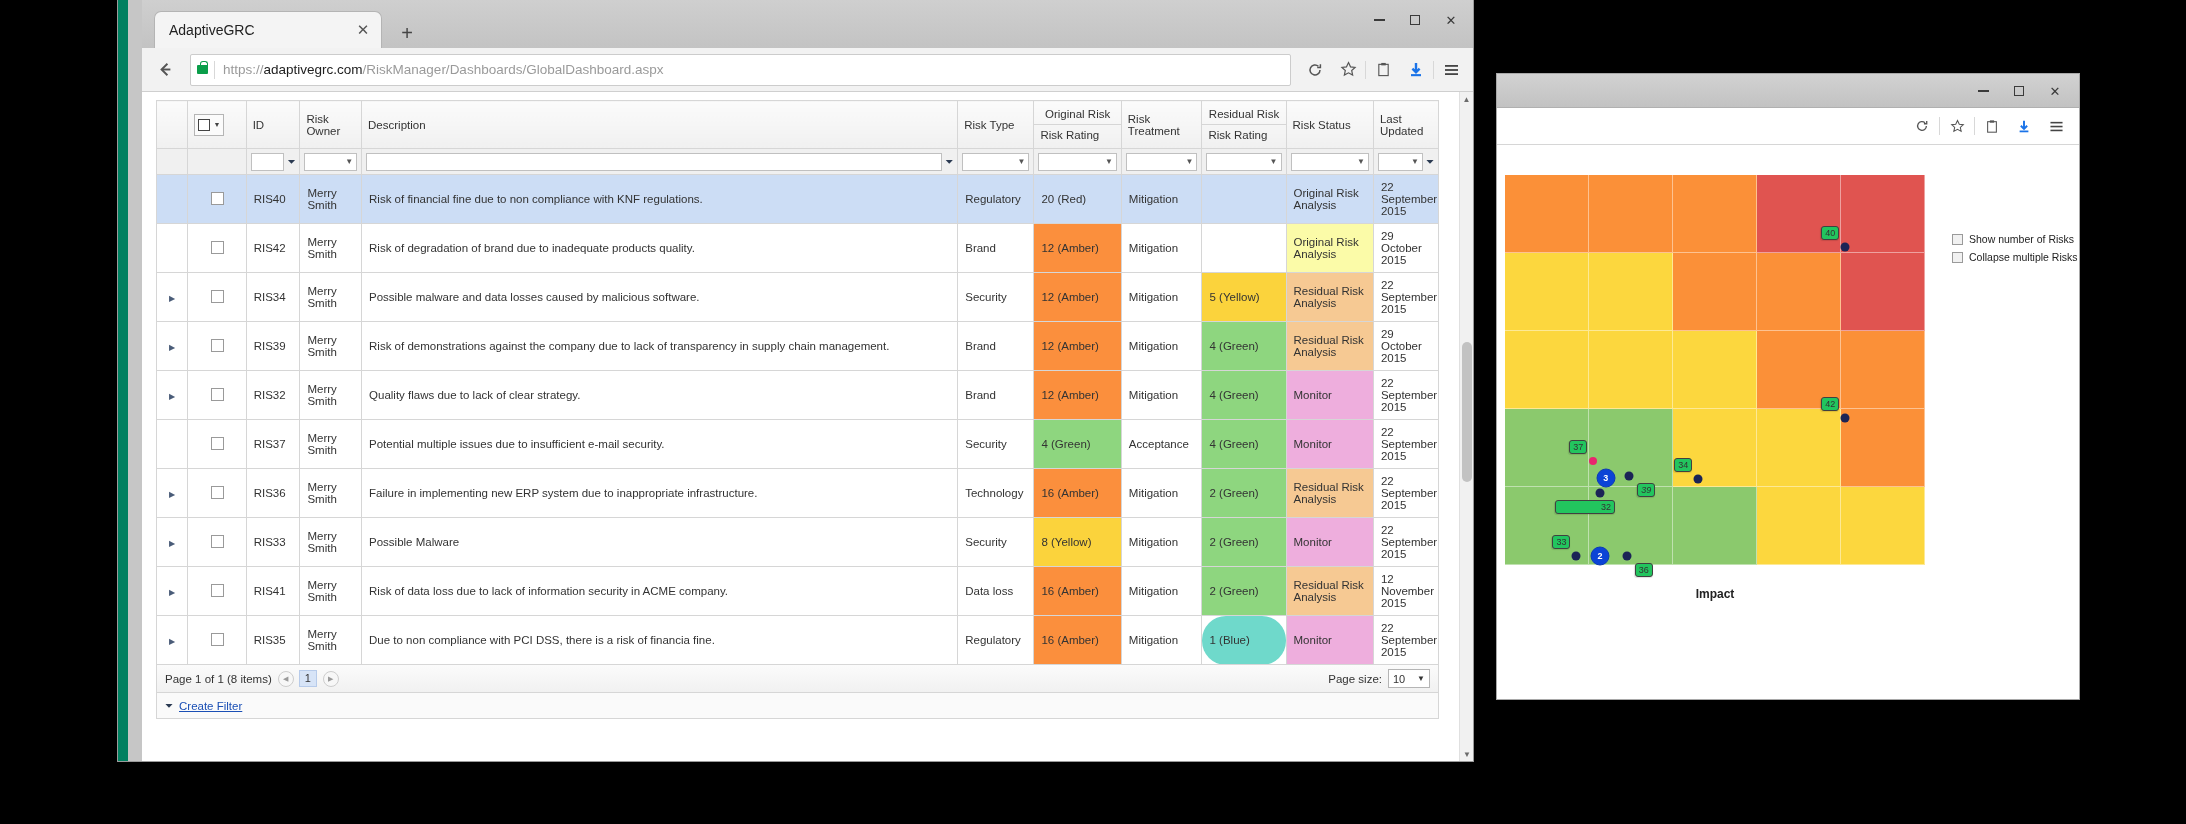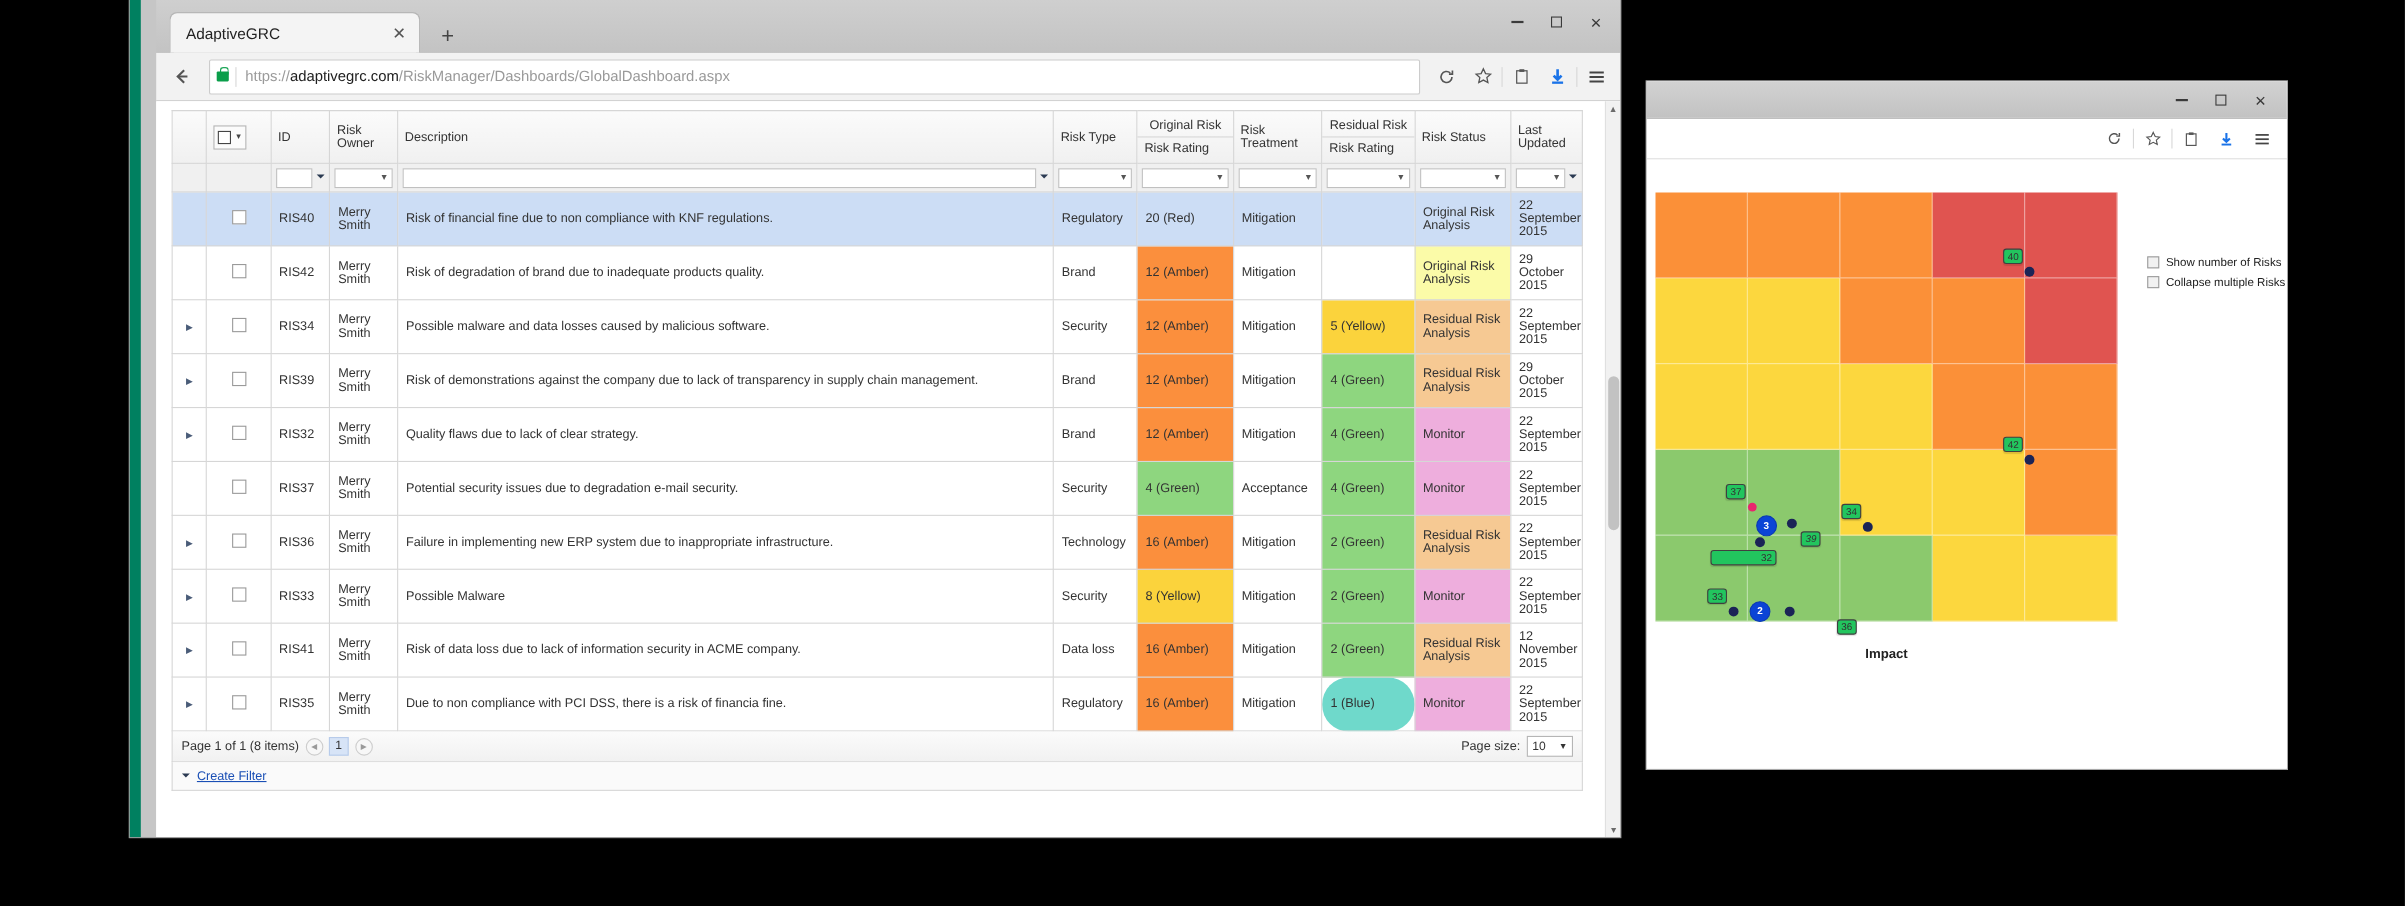--- a/index.html
+++ b/index.html
@@ -61,21 +61,21 @@
   .pt.pink { background: #e8266e; width: 8px; height: 8px; }
   .pt.cluster { width: 19px; height: 19px; background: #0b44d6; color: #fff;
         display: flex; align-items: center; justify-content: center;
         font-size: 9px; font-weight: bold; border: 1px solid #0b3ab5; }
   .lbl { position: absolute; background: #22c55e; border: 1px solid #404040;
          border-radius: 3px; font-size: 9px; color: #333; padding: 1px 3px;
          transform: translate(-50%,-50%); z-index: 7; white-space: nowrap;
          box-shadow: 0 1px 1px rgba(0,0,0,.12); }
 
   .m-opts { position: absolute; left: 455px; top: 88px; }
-  .m-opt { display: flex; align-items: flex-start; gap: 6px; margin-bottom: 6px; }
+  .m-opt { display: flex; align-items: flex-end; gap: 6px; margin-bottom: 6px; }
   .m-chk { width: 11px; height: 11px; border: 1px solid #9a9a9a; background: #f1f1f1; }
   .m-opt span { font-size: 10.5px; color: #222; }
 
   
   .win1 {
     position: absolute; left: 118px; top: 0px;
     width: 1355px; height: 761px;
     background: #c6c6c6;
     box-shadow: 0 0 0 1px #9b9b9b;
     overflow: hidden;
@@ -269,21 +269,21 @@
             <div class="pt" style="left: 124.32px; top: 301.08px;"></div>
             <div class="lbl" style="left: 141.32px; top: 315.08px; font-style: italic;">39</div>
             <div class="pt" style="left: 94.92px; top: 318.24px;"></div>
             <div class="lbl" style="left: 79.92px; top: 332.24px; padding-left: 45px;">32</div>
             <div class="pt" style="left: 193.2px; top: 304.2px;"></div>
             <div class="lbl" style="left: 178.2px; top: 290.2px;">34</div>
             <div class="pt" style="left: 71.4px; top: 380.64px;"></div>
             <div class="lbl" style="left: 56.4px; top: 366.64px;">33</div>
             <div class="pt cluster" style="left: 94.92px; top: 380.64px;">2</div>
             <div class="pt" style="left: 121.8px; top: 380.64px;"></div>
-            <div class="lbl" style="left: 138.8px; top: 394.64px; margin-left: 35px;">36</div>
+            <div class="lbl" style="left: 138.8px; top: 394.64px;">36</div>
           </div>
       </div>
 
       <div class="m-opts">
         <div class="m-opt">
           <span class="m-chk"></span>
           <span>Show number of Risks</span>
         </div>
         <div class="m-opt">
           <span class="m-chk"></span>
@@ -508,21 +508,21 @@
                 <td>Mitigation</td>
                 <td class="c-green">4 (Green)</td>
                 <td class="c-pink">Monitor</td>
                 <td>22 September 2015</td>
               </tr>
               <tr>
                 <td class="c-center"></td>
                 <td class="c-center"><span class="cb"></span></td>
                 <td>RIS37</td>
                 <td>Merry Smith</td>
-                <td>Potential security issues due to degradation e-mail security.</td>
+                <td>Potential multiple issues due to insufficient e-mail security.</td>
                 <td>Security</td>
                 <td class="c-green">4 (Green)</td>
                 <td>Acceptance</td>
                 <td class="c-green">4 (Green)</td>
                 <td class="c-pink">Monitor</td>
                 <td>22 September 2015</td>
               </tr>
               <tr>
                 <td class="c-center"><span class="exp">▶</span></td>
                 <td class="c-center"><span class="cb"></span></td>

